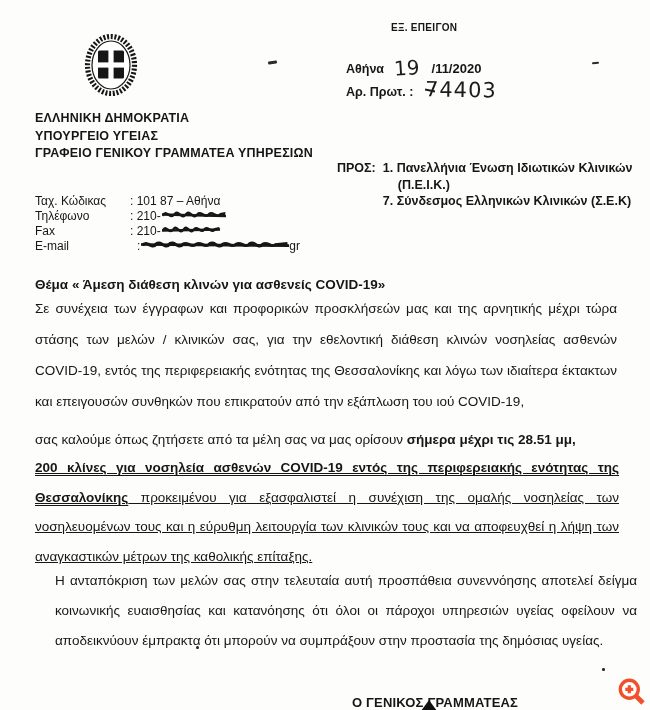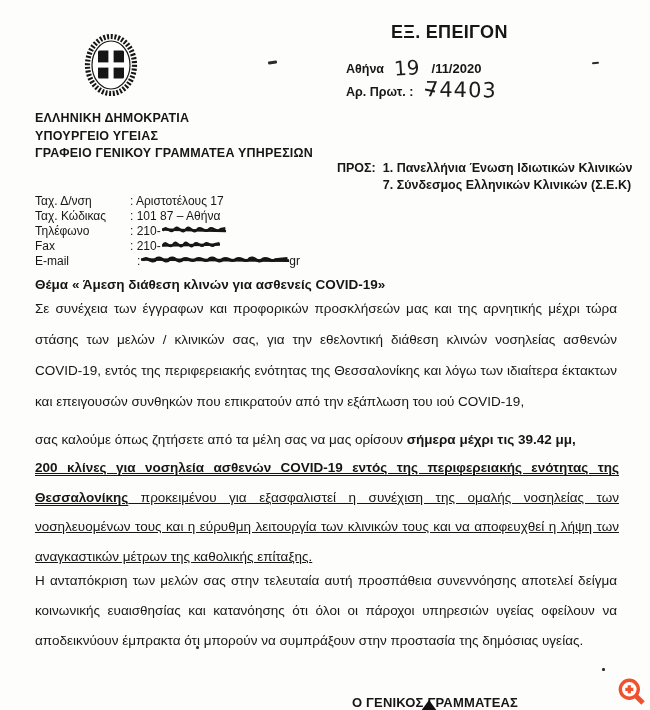--- a/index.html
+++ b/index.html
@@ -6,21 +6,21 @@
   .page{
     position:relative; width:650px; height:710px; margin:0 auto;
     background:#fdfdfc; color:#161616; overflow:hidden;
     font-family:"Liberation Sans", sans-serif;
     -webkit-font-smoothing:antialiased;
   }
   .abs{position:absolute;}
   .b{font-weight:700;}
   
   .emblem{left:84px; top:33px;}
-  .urgency{left:355px; top:22px; font-size:18px; font-weight:700; letter-spacing:.3px;padding-left:36px;}
+  .urgency{left:355px; top:22px; font-size:10px; font-weight:700; letter-spacing:.3px;padding-left:36px;}
   .dateline{left:346px; top:58px; display:flex; align-items:flex-end;}
   .dateline .city{font-size:12.5px; font-weight:700; padding-bottom:2px;}
   .hand{font-family:"DejaVu Sans", sans-serif; font-weight:400; color:#1c1c1c;}
   .hand-day{font-size:20px; margin:0 12px 0 10px; transform:rotate(-4deg); line-height:1;}
   .dateline .printed{font-size:13px; font-weight:700; padding-bottom:2px;text-align:right;}
   .protoline{left:346px; top:80px; display:flex; align-items:flex-start;}
   .protoline .lbl{font-size:12.5px; font-weight:700; padding-top:5px;}
   .hand-proto{position:relative; font-size:21px; margin-left:12px; letter-spacing:1px; transform:rotate(1deg); line-height:1;}
   .seven-cross{position:absolute; left:0px; top:10px; width:10px; height:2px; background:#1c1c1c; transform:rotate(10deg);}
   .letterhead{left:35px; top:110px; font-size:12.5px; font-weight:700; line-height:17.5px; letter-spacing:.2px;}
@@ -35,21 +35,21 @@
   .contact .val{white-space:pre;}
   .contact .row-email .val{padding-left:7px;}
   .scribble{display:inline-block; height:11px; vertical-align:-1px; margin-left:1px;}
   
   .subject{left:35px; top:277px; font-size:13.5px; font-weight:700;}
   .para{left:35px; width:582px; font-size:13.5px; text-align:justify;}
   .p1{top:293px; line-height:31px;}
   .p2{top:425px; line-height:30px; text-align:left;}
   .p3{top:453px; width:584px; line-height:29.5px;text-decoration:underline;}
   .p3 .hl{font-weight:700; text-decoration:underline; text-underline-offset:3px;}
-  .p4{top:566px; line-height:30px;}
+  .p4{top:566px; line-height:30px;margin-left:20px;}
   
   .signature{left:325px; top:662px; width:220px; text-align:center; font-size:13px; font-weight:700; line-height:17px; letter-spacing:.2px;margin-top:32px;}
   .sig-triangle{left:421px; top:700px; width:0; height:0;
     border-left:8px solid transparent; border-right:8px solid transparent; border-bottom:11px solid #111;}
   
   .zoom-btn{left:616px; top:676px; width:32px; height:32px; cursor:pointer; background:none; border:none; padding:0;}
   
   .speck{background:#2b2b2b; border-radius:1px;}
   .sp1{left:268px; top:61px; width:9px; height:2.5px; transform:rotate(-8deg);}
   .sp2{left:592px; top:62px; width:7px; height:2px; transform:rotate(-5deg);}
@@ -86,29 +86,26 @@
   <div class="abs letterhead">
     <div>ΕΛΛΗΝΙΚΗ ΔΗΜΟΚΡΑΤΙΑ</div>
     <div>ΥΠΟΥΡΓΕΙΟ ΥΓΕΙΑΣ</div>
     <div>ΓΡΑΦΕΙΟ ΓΕΝΙΚΟΥ ΓΡΑΜΜΑΤΕΑ  ΥΠΗΡΕΣΙΩΝ</div>
   </div>
 
   <div class="abs recipients">
     <span class="lbl">ΠΡΟΣ:</span>
     <span>
       <div>1. Πανελλήνια Ένωση Ιδιωτικών Κλινικών</div>
+      <div class="l2">(Π.Ε.Ι.Κ.)</div>
       <div>7.  Σύνδεσμος Ελληνικών Κλινικών (Σ.Ε.Κ)</div>
     </span>
   </div>
 
   <div class="abs contact">
-    <div class="row">
-      <span class="lab">Ταχ. Δ/νση</span>
-      <span class="val">: Αριστοτέλους 17</span>
-    </div>
     <div class="row">
       <span class="lab">Ταχ. Κώδικας</span>
       <span class="val">: 101 87 – Αθήνα</span>
     </div>
     <div class="row">
       <span class="lab">Τηλέφωνο</span>
       <span class="val">: 210-</span>
       <svg class="scribble" width="64" height="11" viewBox="0 0 100 10" preserveAspectRatio="none">
         <path d="M1,6 C7,0 13,10 19,5 C25,0 31,10 37,5 C43,0 49,10 55,5 C61,1 67,9 73,5 C79,1 85,9 91,5 L99,4" fill="none" stroke="#161616" stroke-width="2.6"></path>
         <path d="M0,5 L100,6.5" fill="none" stroke="#161616" stroke-width="2.2"></path>
@@ -131,21 +128,21 @@
       </svg>
       <span>gr</span>
     </div>
   </div>
 
   <div class="abs subject">Θέμα « Άμεση διάθεση κλινών για ασθενείς COVID-19»</div>
 
   <div class="abs para p1">Σε συνέχεια των έγγραφων και προφορικών προσκλήσεών μας και της  αρνητικής μέχρι τώρα στάσης των μελών / κλινικών σας, για την εθελοντική διάθεση κλινών νοσηλείας ασθενών COVID-19, εντός της περιφερειακής ενότητας της Θεσσαλονίκης και λόγω των ιδιαίτερα έκτακτων και επειγουσών συνθηκών που επικρατούν από την εξάπλωση του ιού COVID-19,</div>
 
   <div class="abs para p2">
-    <span>σας καλούμε όπως ζητήσετε από τα μέλη σας να μας ορίσουν </span><span class="b">σήμερα μέχρι τις 39.42 μμ,</span>
+    <span>σας καλούμε όπως ζητήσετε από τα μέλη σας να μας ορίσουν </span><span class="b">σήμερα μέχρι τις 28.51 μμ,</span>
   </div>
 
   <div class="abs para p3">
     <span class="hl">200 κλίνες για νοσηλεία ασθενών COVID-19 εντός της περιφερειακής ενότητας της Θεσσαλονίκης</span><span> προκειμένου για εξασφαλιστεί η συνέχιση της ομαλής νοσηλείας των νοσηλευομένων τους και η εύρυθμη λειτουργία των κλινικών τους και να αποφευχθεί  η λήψη των αναγκαστικών μέτρων της καθολικής επίταξης.</span>
   </div>
 
   <div class="abs para p4">Η ανταπόκριση των μελών σας στην τελευταία αυτή προσπάθεια συνεννόησης αποτελεί δείγμα κοινωνικής ευαισθησίας και κατανόησης ότι όλοι οι πάροχοι υπηρεσιών υγείας οφείλουν να αποδεικνύουν έμπρακτα ότι μπορούν να συμπράξουν στην προστασία της δημόσιας υγείας.</div>
 
   <div class="abs signature">
     <div>Ο ΓΕΝΙΚΟΣ ΓΡΑΜΜΑΤΕΑΣ</div>

